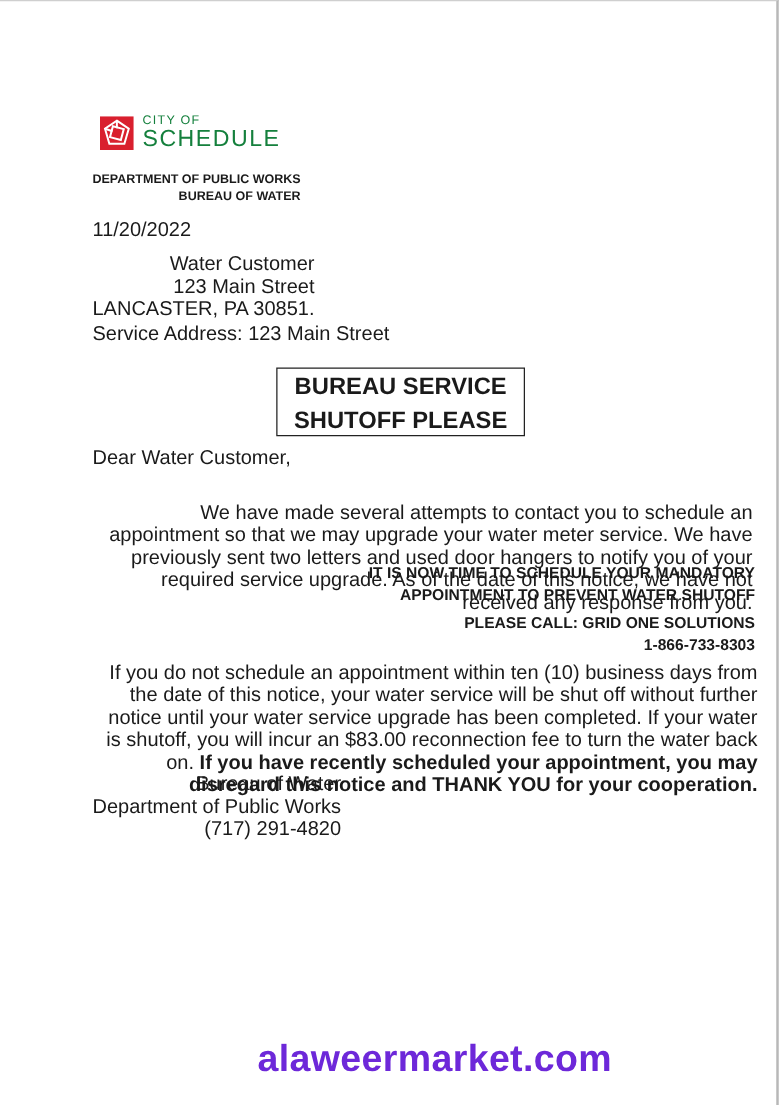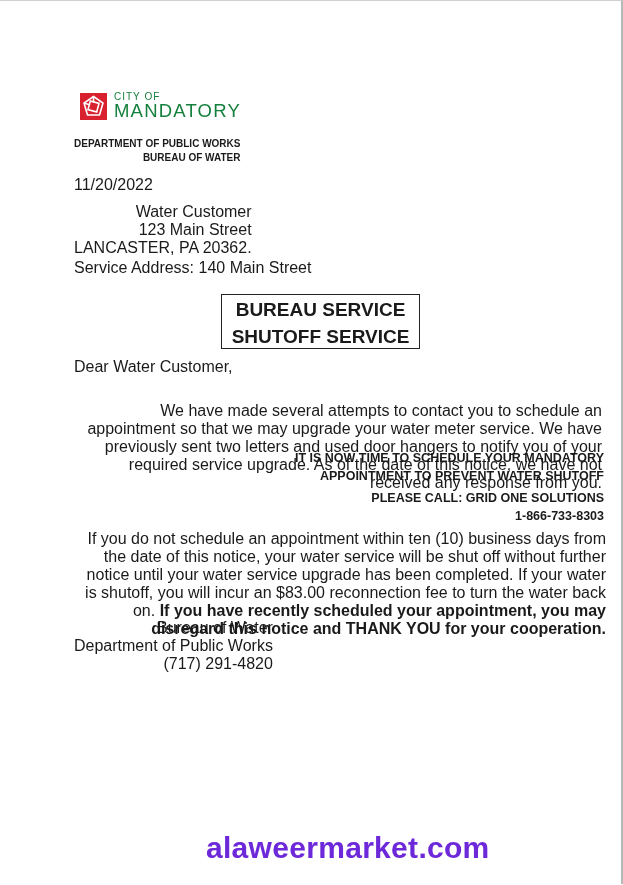--- a/index.html
+++ b/index.html
@@ -69,44 +69,44 @@
     <rect x="0" y="0" width="27" height="27" fill="#d9202e"></rect>
     <g fill="none" stroke="#ffffff" stroke-width="1.6">
       <polygon points="13.5,3.5 23,10 19.5,22 7.5,22 4,10"></polygon>
       <rect x="9" y="9" width="9" height="9" transform="rotate(15 13.5 13.5)"></rect>
       <line x1="13.5" y1="3.5" x2="13.5" y2="9.5"></line>
       <line x1="4" y1="10" x2="10" y2="12"></line>
     </g>
   </svg>
   <div class="logo-text">
     <div class="logo-city">CITY OF</div>
-    <div class="logo-name">MANDATORY</div>
+    <div class="logo-name">SCHEDULE</div>
   </div>
 </div>
 
 <div class="abs dept">
   <div>DEPARTMENT OF PUBLIC WORKS</div>
   <div>BUREAU OF WATER</div>
 </div>
 
 <div class="abs date">11/20/2022</div>
 
 <div class="abs addr">
   <div>Water Customer</div>
   <div>123 Main Street</div>
-  <div>LANCASTER, PA 20362.</div>
+  <div>LANCASTER, PA 30851.</div>
 </div>
 
 <div class="abs acct">
-  <div>Service Address: 140 Main Street</div>
+  <div>Service Address: 123 Main Street</div>
 </div>
 
 <div class="title-box">
   <div>BUREAU SERVICE</div>
-  <div>SHUTOFF SERVICE</div>
+  <div>SHUTOFF PLEASE</div>
 </div>
 
 <div class="abs salutation">Dear Water Customer,</div>
 
 <div class="abs para1">We have made several attempts to contact you to schedule an appointment so that we may upgrade your water meter service. We have previously sent two letters and used door hangers to notify you of your required service upgrade. As of the date of this notice, we have not received any response from you.</div>
 
 <div class="callout">
   <div class="big">IT IS NOW TIME TO SCHEDULE YOUR MANDATORY</div>
   <div class="big">APPOINTMENT TO PREVENT WATER SHUTOFF</div>
   <div class="gap"></div>

